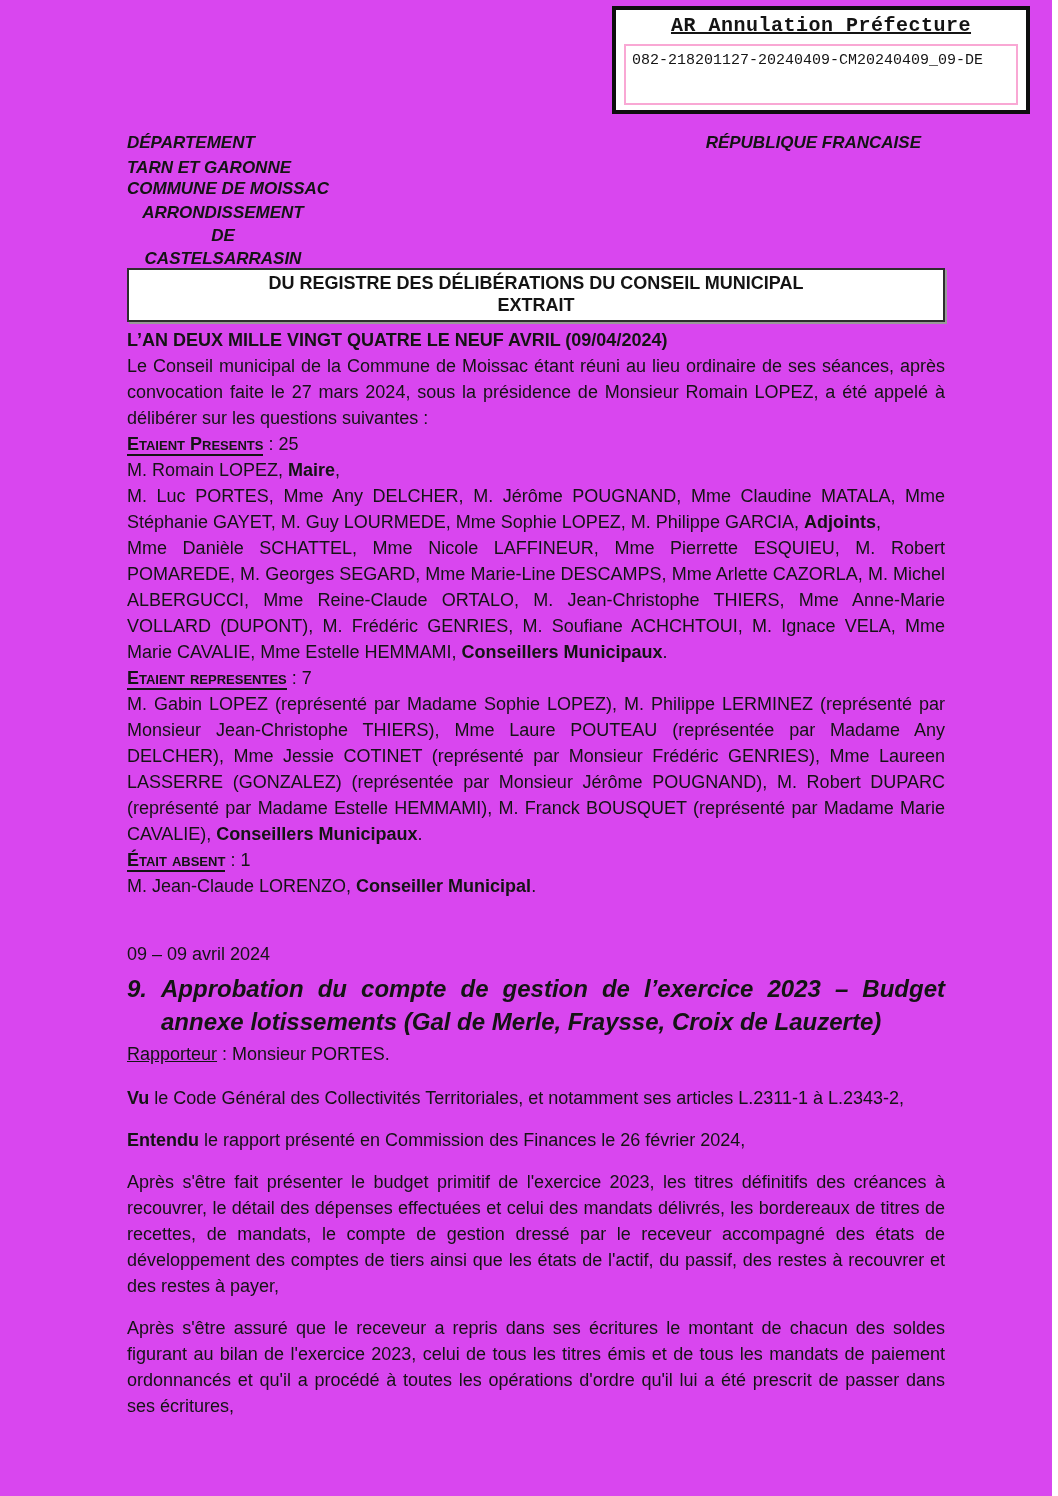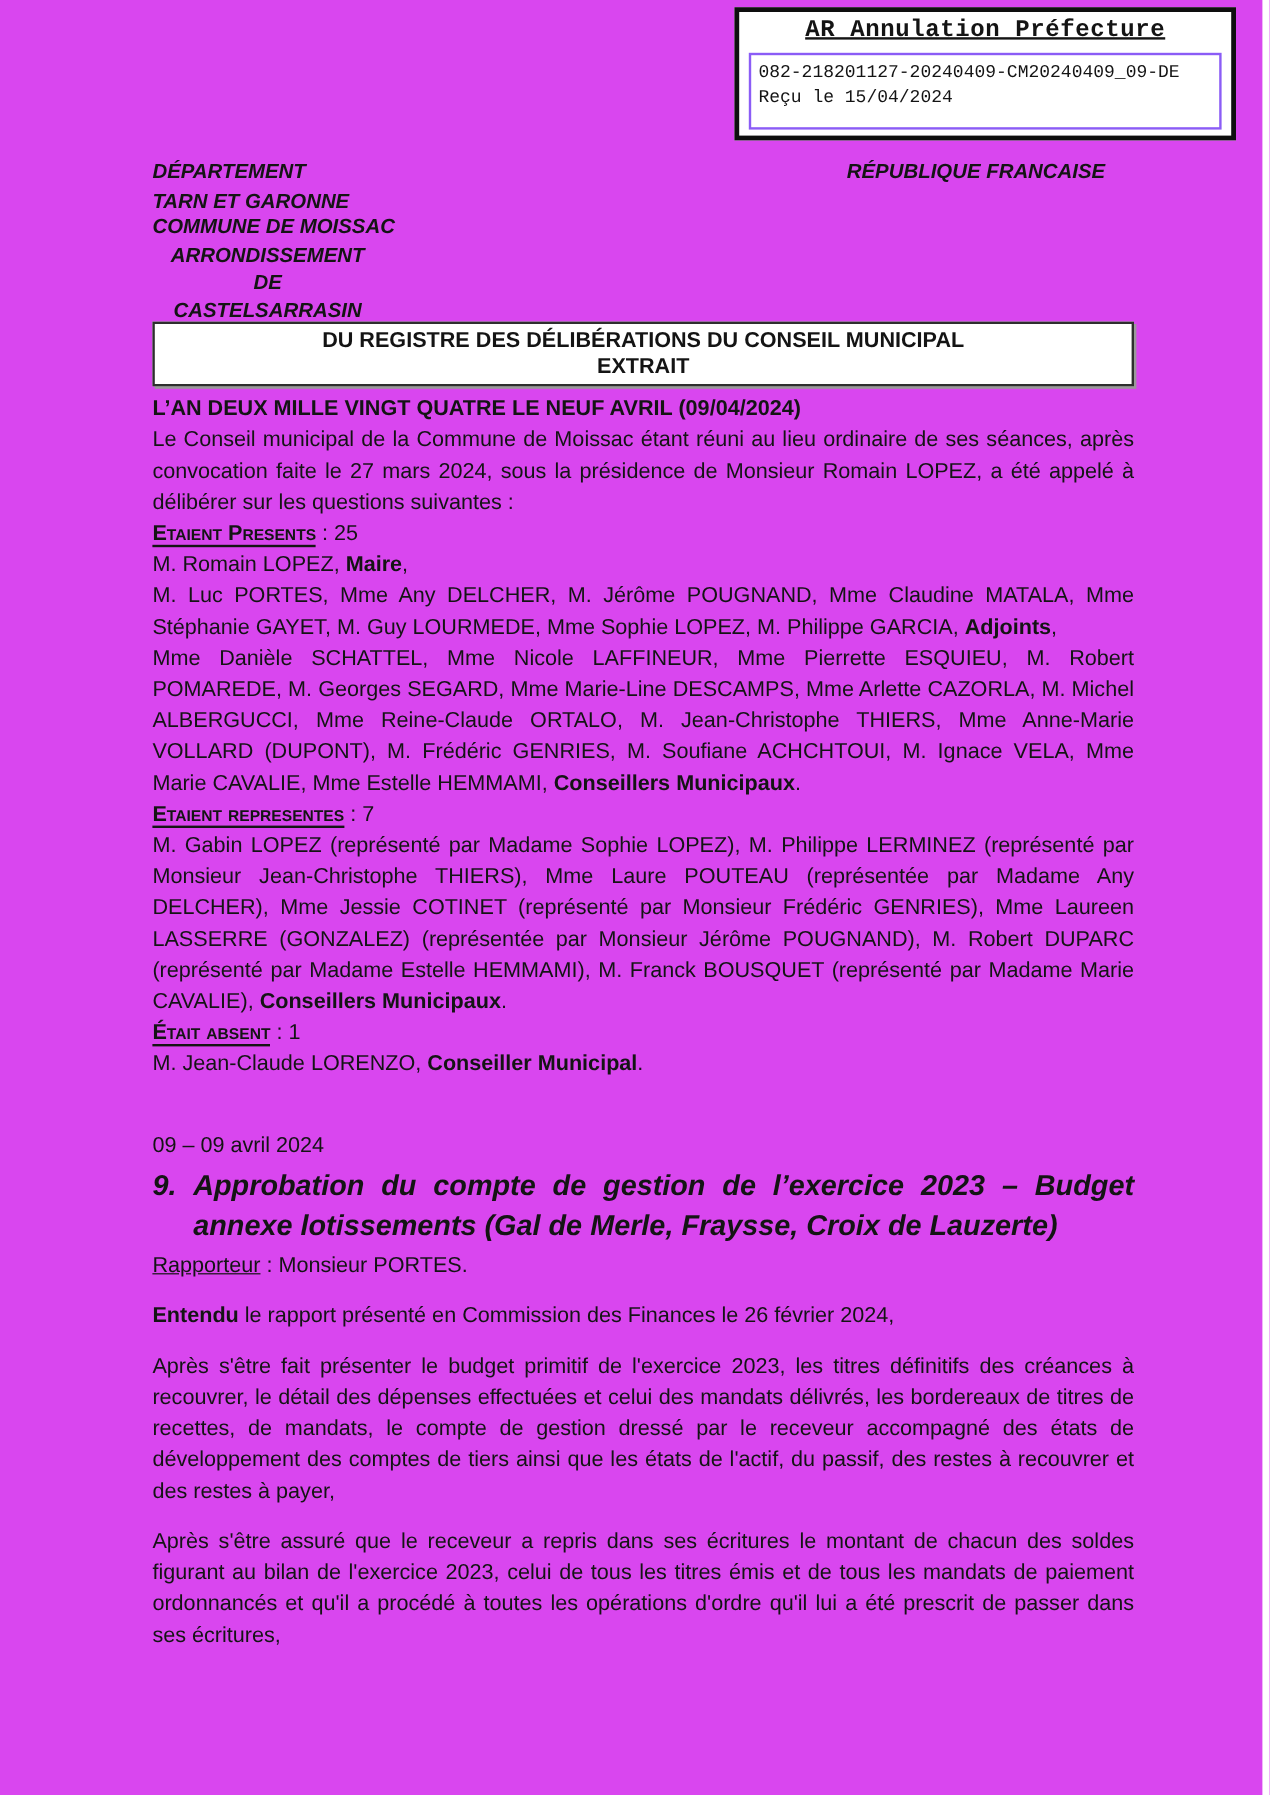--- a/index.html
+++ b/index.html
@@ -16,22 +16,22 @@
   .stamp {
     position: absolute; left: 612px; top: 6px; width: 410px;
     border: 4px solid #0e0e0e; background: #fff; padding: 3px 0 5px;
   }
   .stamp-title {
     font-family: "Liberation Mono", "DejaVu Sans Mono", monospace;
     font-weight: bold; font-size: 20px; line-height: 26px;
     letter-spacing: 0.5px; text-align: center; text-decoration: underline;
   }
   .stamp-inner {
-    margin: 5px 8px 0; border: 2px solid #8b5cf6;
-    padding: 4px 6px 14px;
+    margin: 5px 8px 0; border: 2px solid #f9a8d4;
+    padding: 4px 6px 32px;
     font-family: "Liberation Mono", "DejaVu Sans Mono", monospace;
     font-size: 15px; line-height: 21px; white-space: nowrap; overflow: hidden;
   }
 
   
   .content { position: absolute; left: 127px; top: 130px; width: 818px; }
 
   .header { position: relative; height: 138px; font-weight: bold; font-size: 17px; font-style: italic; }
   .dept { position: absolute; left: 0; top: 0; line-height: 25px; }
   .republic { position: absolute; right: 24px; top: 0; line-height: 25px; }
@@ -67,21 +67,20 @@
 </style>
 </head>
 <body>
 
 <div class="page">
 
   <div class="stamp">
     <div class="stamp-title">AR Annulation Préfecture</div>
     <div class="stamp-inner">
       <div>082-218201127-20240409-CM20240409_09-DE</div>
-      <div>Reçu le 15/04/2024</div>
     </div>
   </div>
 
   <div class="content">
 
     <div class="header">
       <div class="dept">
         <div>DÉPARTEMENT</div>
         <div>TARN ET GARONNE</div>
       </div>
@@ -118,20 +117,21 @@
 
       <p class="mt42">09 – 09 avril 2024</p>
 
       <div class="heading">
         <span class="num">9.</span>
         <span class="txt">Approbation du compte de gestion de l’exercice 2023 – Budget annexe lotissements (Gal de Merle, Fraysse, Croix de Lauzerte)</span>
       </div>
 
       <p><span class="u">Rapporteur</span><span> : Monsieur PORTES.</span></p>
 
+      <p class="mt18"><b class="lead">Vu</b><span> le Code Général des Collectivités Territoriales, et notamment ses articles L.2311-1 à L.2343-2,</span></p>
 
       <p class="mt16"><b class="lead">Entendu</b><span> le rapport présenté en Commission des Finances le 26 février 2024,</span></p>
 
       <p class="mt16"><span>Après s'être fait présenter le budget primitif de l'exercice 2023, les titres définitifs des créances à recouvrer, le détail des dépenses effectuées et celui des mandats délivrés, les bordereaux de titres de recettes, de mandats, le compte de gestion dressé par le receveur accompagné des états de développement des comptes de tiers ainsi que les états de l'actif, du passif, des restes à recouvrer et des restes à payer,</span></p>
 
       <p class="mt16"><span>Après s'être assuré que le receveur a repris dans ses écritures le montant de chacun des soldes figurant au bilan de l'exercice 2023, celui de tous les titres émis et de tous les mandats de paiement ordonnancés et qu'il a procédé à toutes les opérations d'ordre qu'il lui a été prescrit de passer dans ses écritures,</span></p>
 
     </div>
   </div>
 </div>

